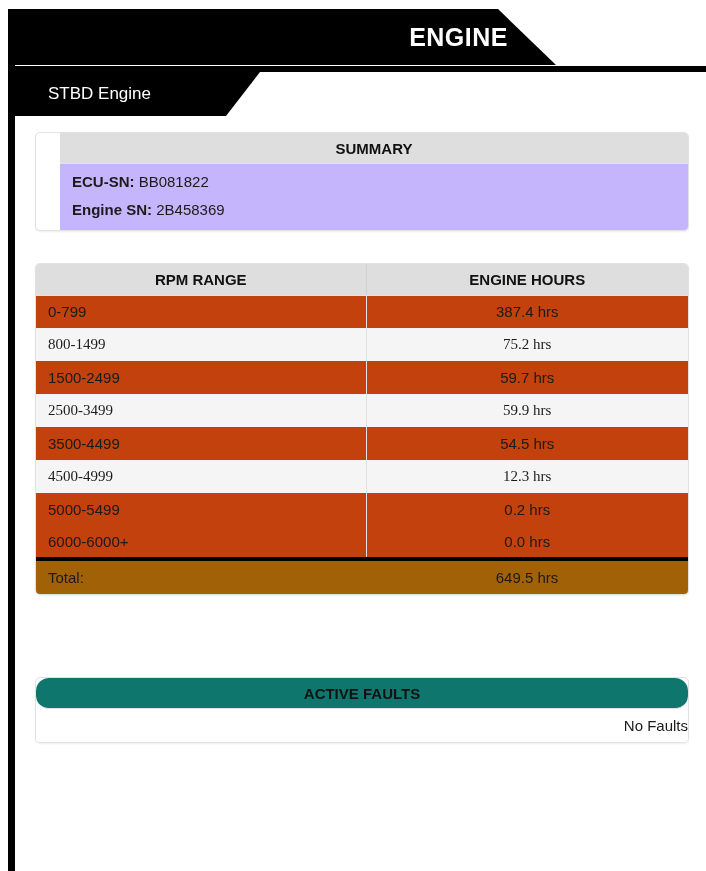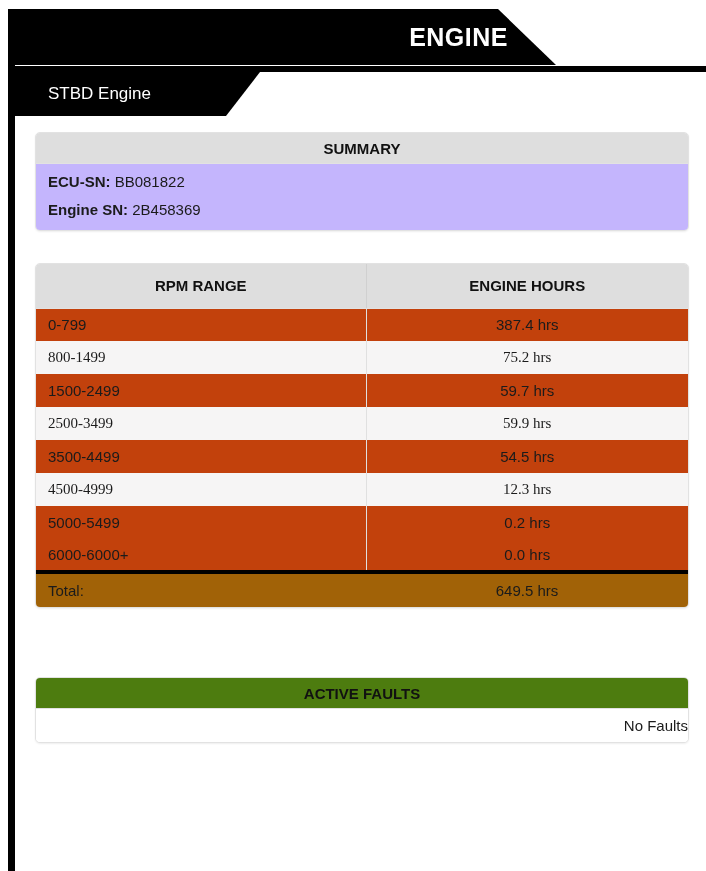--- a/index.html
+++ b/index.html
@@ -116,45 +116,45 @@
   .panel-head {
     height: 31px;
     line-height: 31px;
     text-align: center;
     font-size: 15px;
     font-weight: bold;
     color: #111111;
     background: #dedede;
     border-bottom: 1px solid #e2e2e2;
   }
-  .panel-head.green { background: #4d7c0f; }
+  .panel-head.green { background: #0f766e; border-radius: 13px; }
 
   .panel-body { background: #c4b5fd; }
 
   
-  #summary-panel { top: 16px; }
+  #summary-panel { top: 16px; padding-left: 24px; }
   .summary-line {
     height: 28px;
     line-height: 28px;
     padding-left: 12px;
     font-size: 15px;
     white-space: nowrap;
   }
   #summary-panel .summary-body { padding: 4px 0 6px 0; }
   .summary-line .lbl { font-weight: bold; }
   .summary-line .val { font-weight: normal; }
 
   
   #hours-panel { top: 147px; }
   .tbl { width: 100%; border-collapse: collapse; table-layout: fixed; }
   .tbl col.c1 { width: 330px; }
   .tbl col.c2 { width: 322px; }
 
   .tbl th {
-    height: 44px;
+    height: 31px;
     background: #dedede;
     font-size: 15px;
     font-weight: bold;
     color: #111111;
     text-align: center;
     border-bottom: 1px solid #e2e2e2;
     padding: 0;
   }
   .tbl th.col-left { border-right: 1px solid #d0d0d0; }
 

